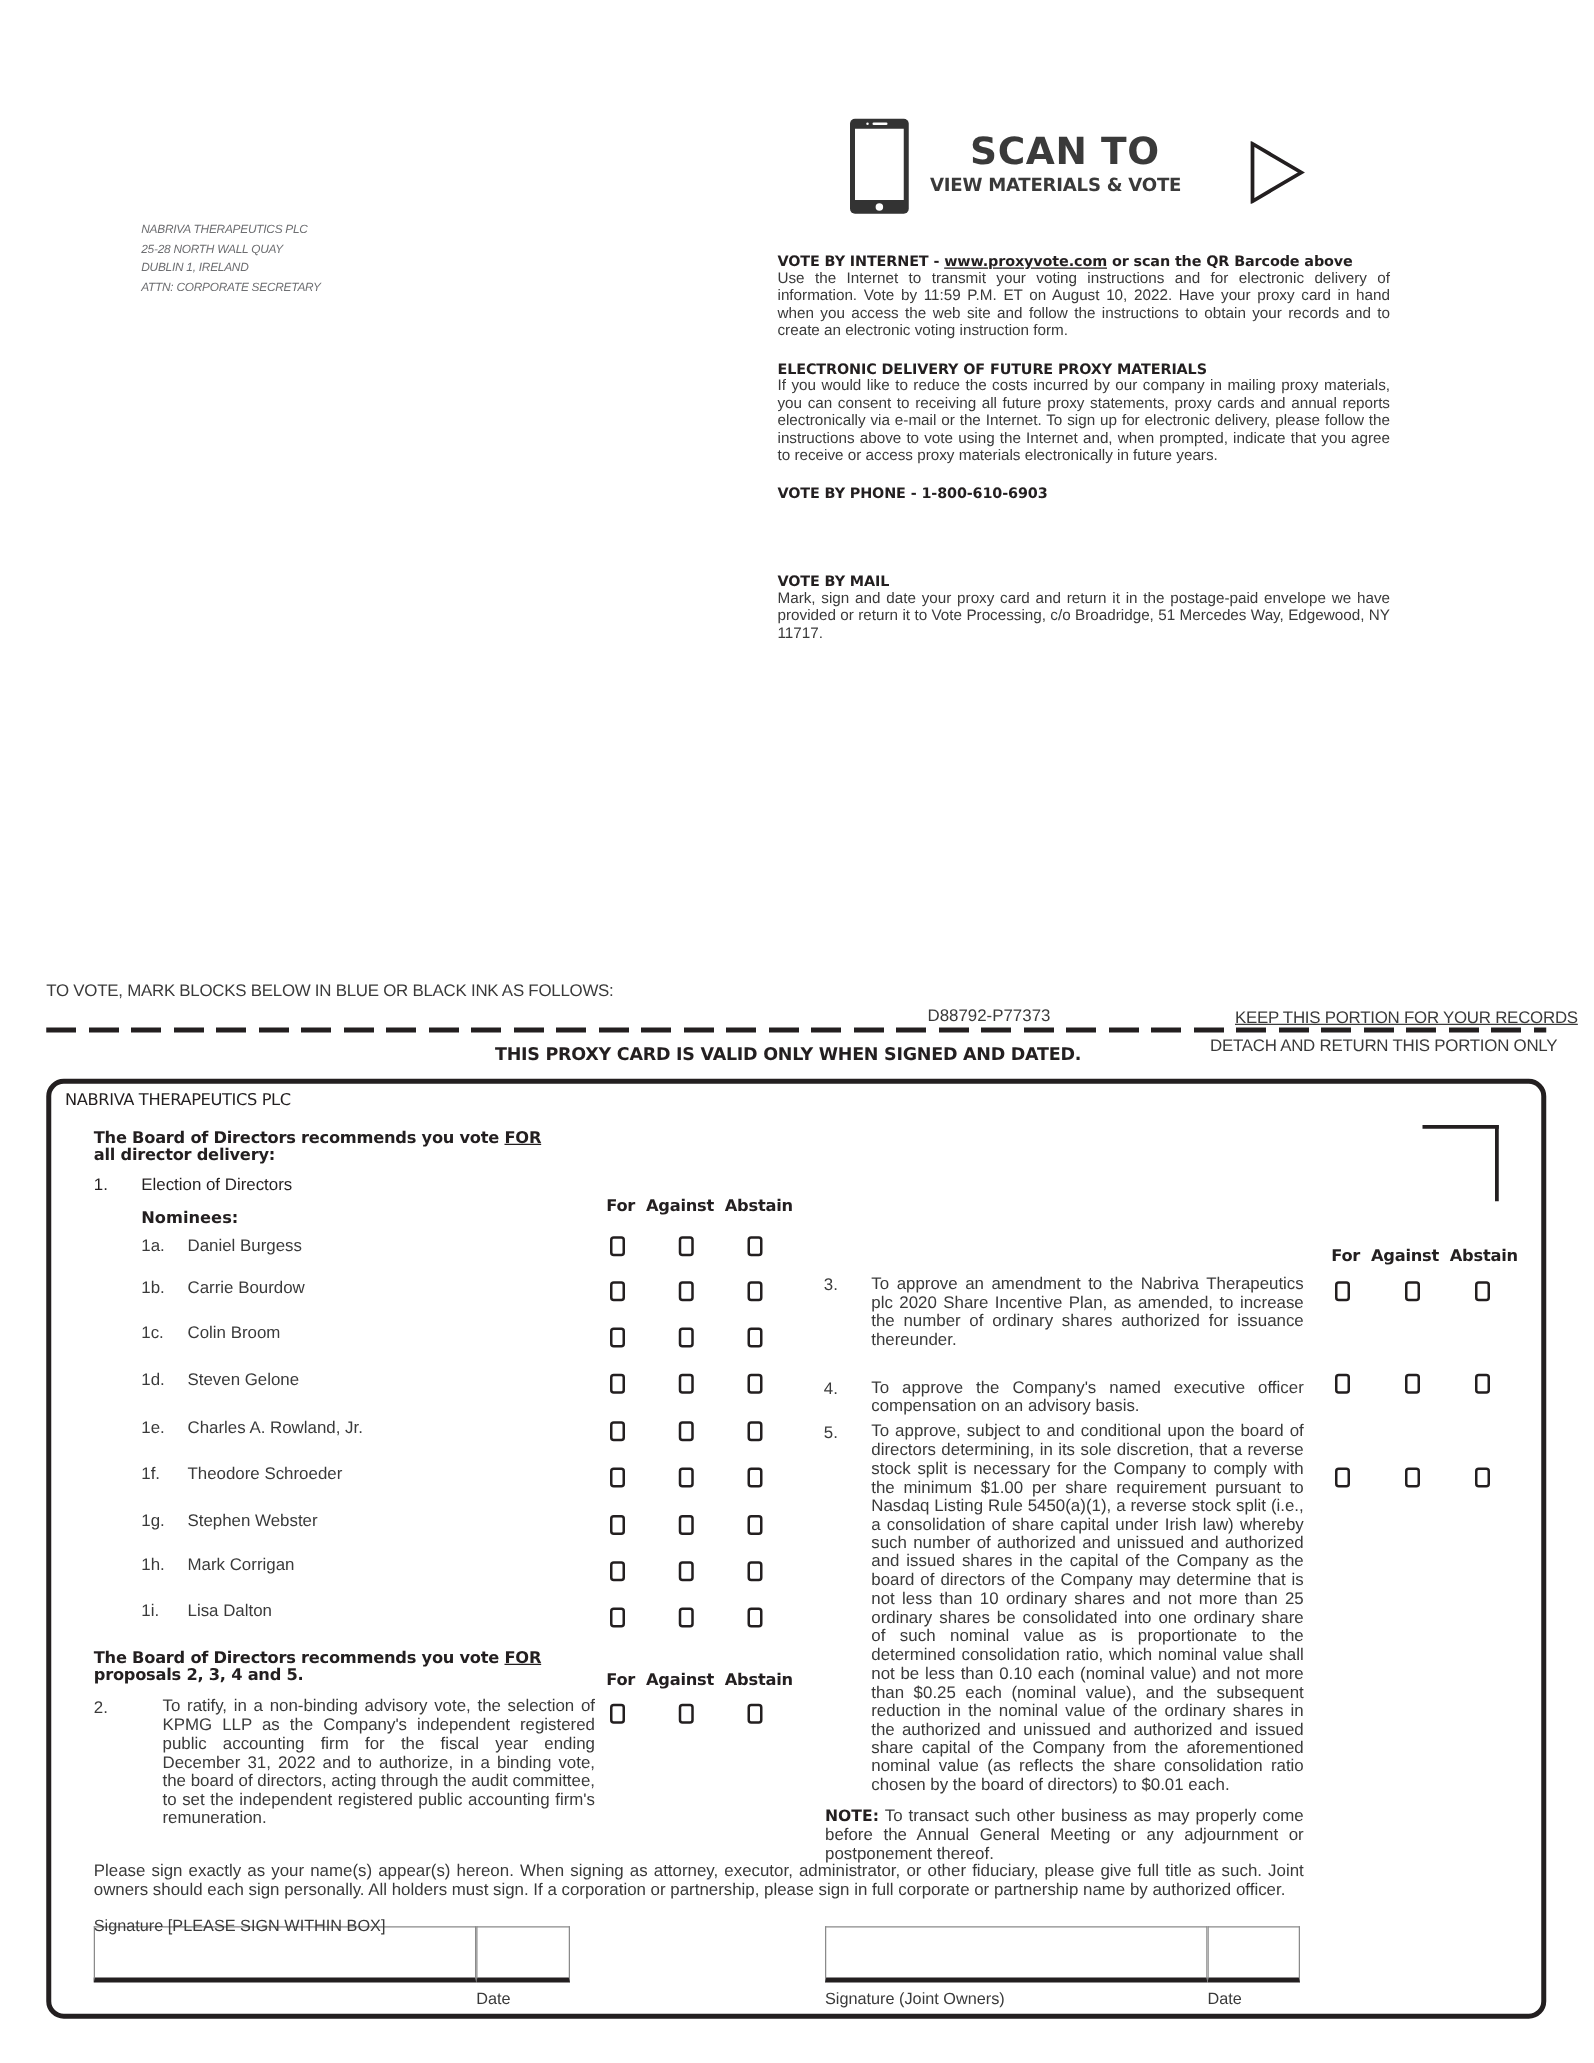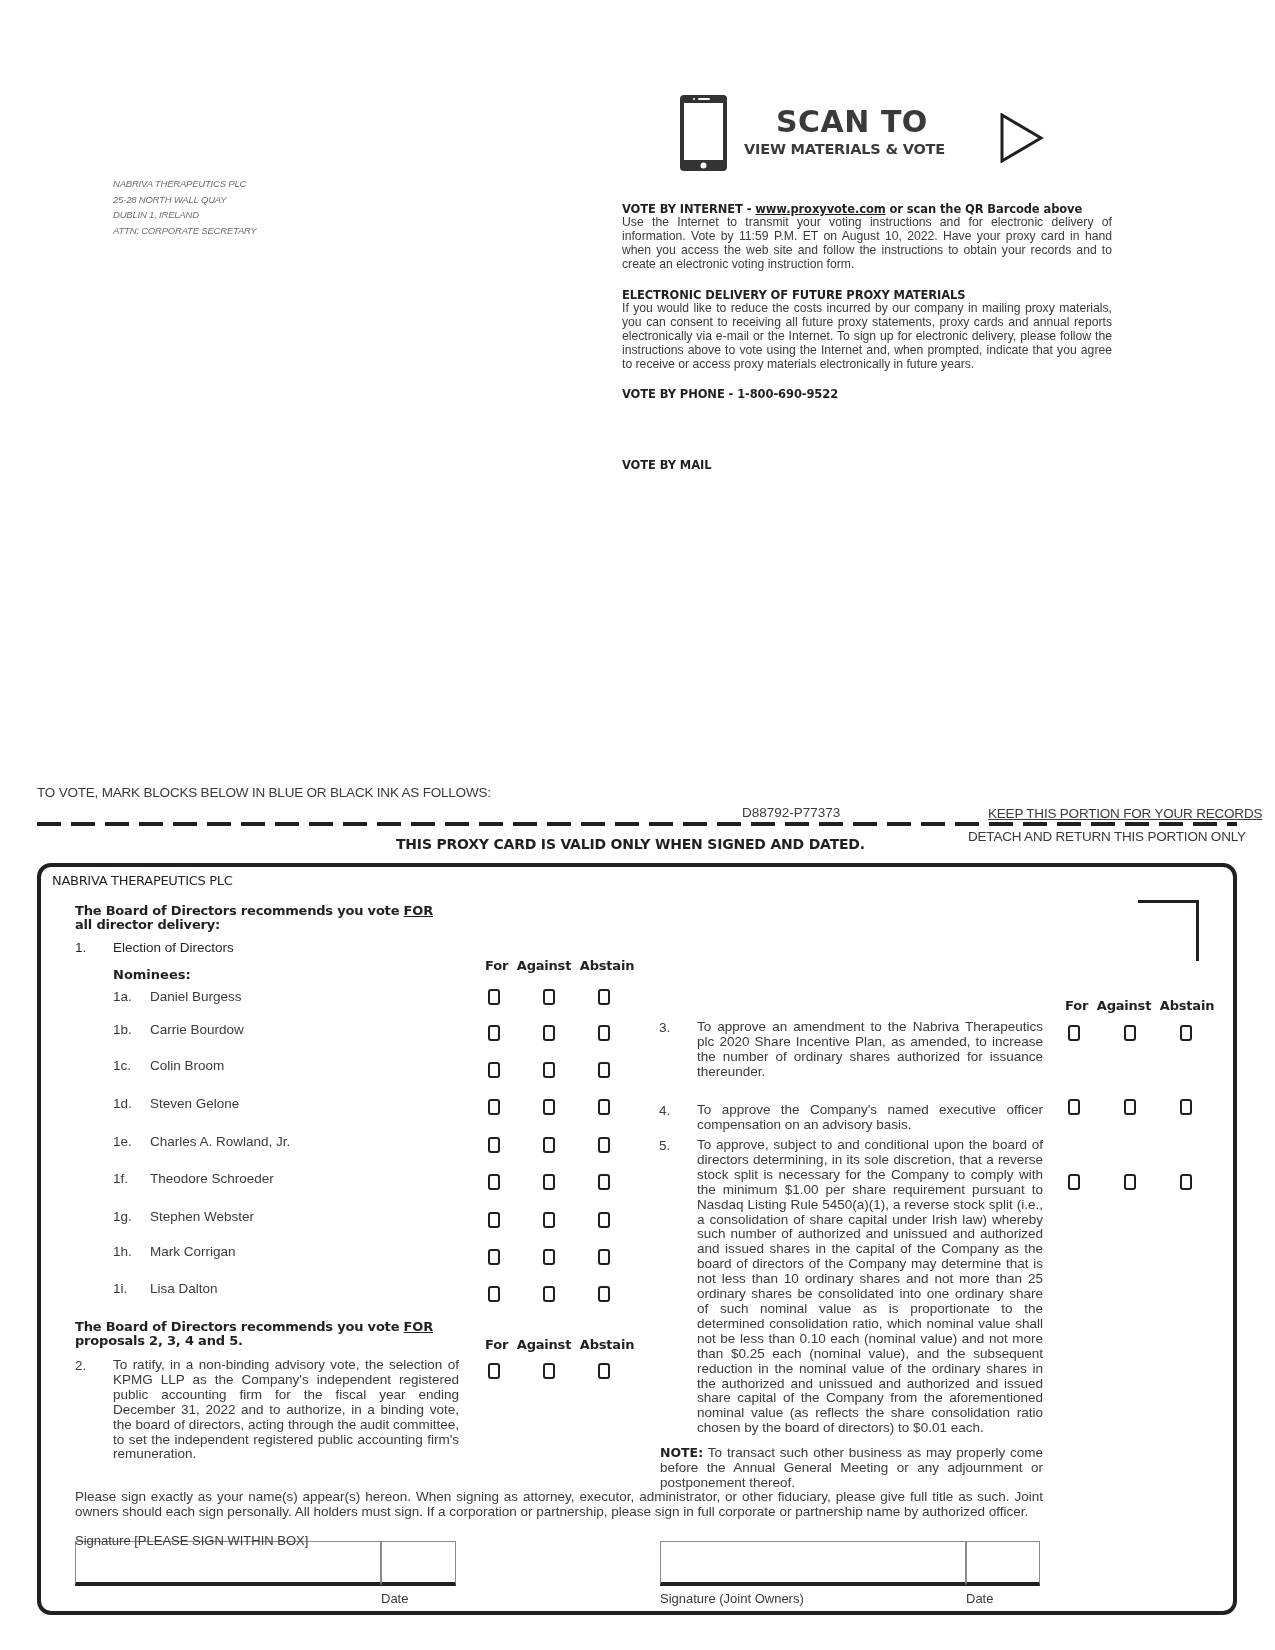--- a/index.html
+++ b/index.html
@@ -53,21 +53,21 @@
   .vote-hdr span { display: inline-block; }
 
   .nominee-row { left: 113px; height: 20px; }
   .nom-num { position: absolute; left: 0; top: 0; font-family: "Liberation Sans", sans-serif; font-size: 13.5px; color: #3a3a3a; }
   .nom-name { position: absolute; left: 37px; top: 0; font-family: "Liberation Sans", sans-serif; font-size: 13.5px; color: #3a3a3a; white-space: nowrap; }
 
   .cb { position: absolute; width: 12px; height: 16px; border: 2px solid #231f20; border-radius: 3px; background: #fff; cursor: pointer; }
 
   .prop-num { font-family: "Liberation Sans", sans-serif; font-size: 13.5px; color: #3a3a3a; }
   .prop-txt { font-family: "Liberation Sans", sans-serif; font-size: 13.5px; line-height: 14.9px; color: #3a3a3a; text-align: justify; text-align-last: left; }
-  .p2-txt { left: 113px; top: 1358px; width: 346px; }
+  .p2-txt { left: 130px; top: 1358px; width: 346px; }
   .p3-txt { left: 697px; top: 1020px; width: 346px; }
   .p4-txt { left: 697px; top: 1103px; width: 346px; }
   .p5-txt { left: 697px; top: 1138px; width: 346px; }
   .note { left: 660px; top: 1446px; width: 383px; font-family: "Liberation Sans", sans-serif; font-size: 13.5px; line-height: 14.9px; color: #3a3a3a; text-align: justify; text-align-last: left; }
   .note b { font-family: "DejaVu Sans", sans-serif; font-weight: bold; font-size: 12.5px; color: #231f20; }
   .sign-instr { left: 75px; top: 1489px; width: 968px; font-family: "Liberation Sans", sans-serif; font-size: 13.5px; line-height: 15px; color: #3a3a3a; text-align: justify; text-align-last: left; }
 
   .sig-box { height: 45px; border: 1px solid #8a8a8a; border-bottom: 4px solid #231f20; background: #fff; cursor: text; }
   .sig-label { font-family: "Liberation Sans", sans-serif; font-size: 13px; color: #3a3a3a; }
 </style>
@@ -96,24 +96,25 @@
 
 <div class="abs instr instr-1">
   <h4><span>VOTE BY INTERNET - </span><u>www.proxyvote.com</u><span> or scan the QR Barcode above</span></h4>
   <p>Use the Internet to transmit your voting instructions and for electronic delivery of information. Vote by 11:59 P.M. ET on August 10, 2022. Have your proxy card in hand when you access the web site and follow the instructions to obtain your records and to create an electronic voting instruction form.</p>
 </div>
 <div class="abs instr instr-2">
   <h4>ELECTRONIC DELIVERY OF FUTURE PROXY MATERIALS</h4>
   <p>If you would like to reduce the costs incurred by our company in mailing proxy materials, you can consent to receiving all future proxy statements, proxy cards and annual reports electronically via e-mail or the Internet. To sign up for electronic delivery, please follow the instructions above to vote using the Internet and, when prompted, indicate that you agree to receive or access proxy materials electronically in future years.</p>
 </div>
 <div class="abs instr instr-3">
-  <h4>VOTE BY PHONE - 1-800-690-9522</h4>
+  <h4>VOTE BY PHONE - 1-800-610-6903</h4>
 </div>
 <div class="abs instr instr-4">
   <h4>VOTE BY MAIL</h4>
+  <p>Mark, sign and date your proxy card and return it in the postage-paid envelope we have provided or return it to Vote Processing, c/o Broadridge, 51 Mercedes Way, Edgewood, NY 11717.</p>
 </div>
 
 <div class="abs mark-instr">TO VOTE, MARK BLOCKS BELOW IN BLUE OR BLACK INK AS FOLLOWS:</div>
 <div class="abs control-no">D88792-P77373</div>
 <div class="abs dash-line"></div>
 <div class="abs keep">KEEP THIS PORTION FOR YOUR RECORDS</div>
 <div class="abs detach">DETACH AND RETURN THIS PORTION ONLY</div>
 <div class="abs valid">THIS PROXY CARD IS VALID ONLY WHEN SIGNED AND DATED.</div>
 
 <div class="abs card"></div>

